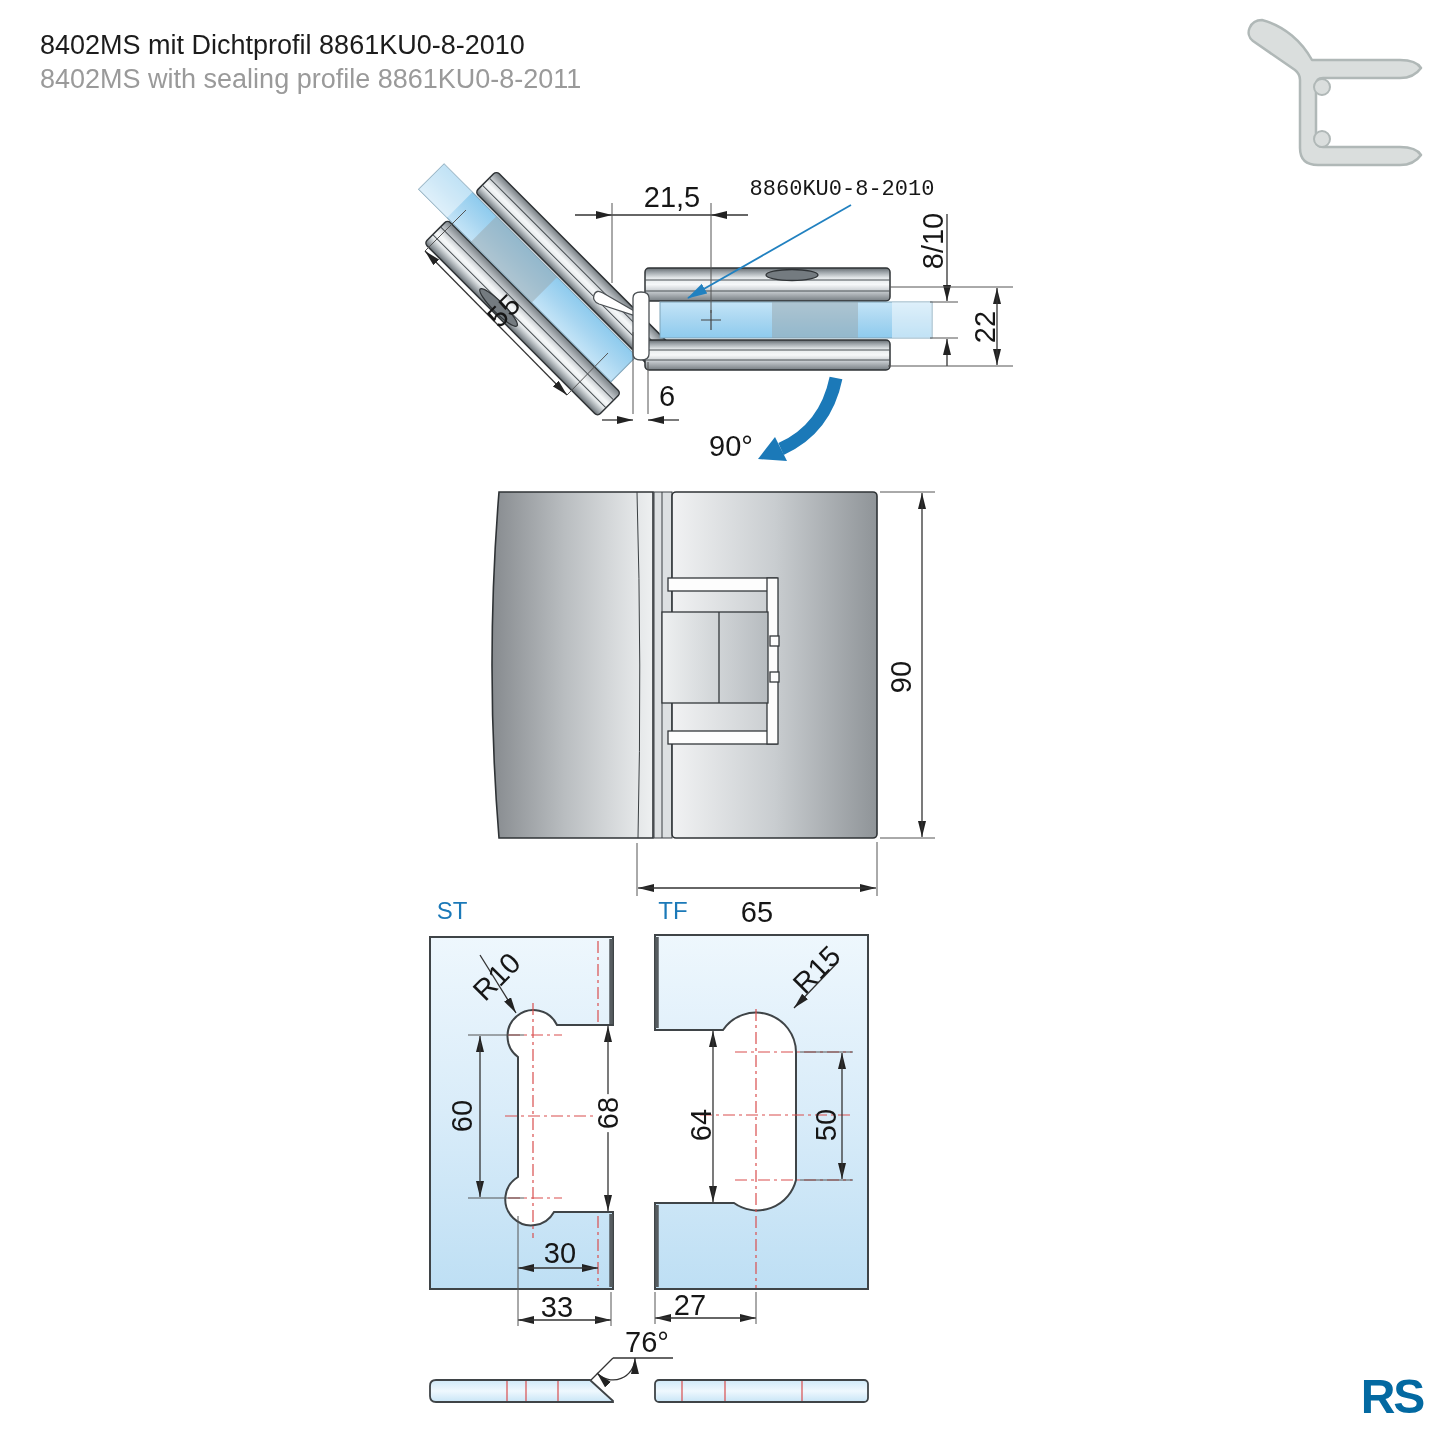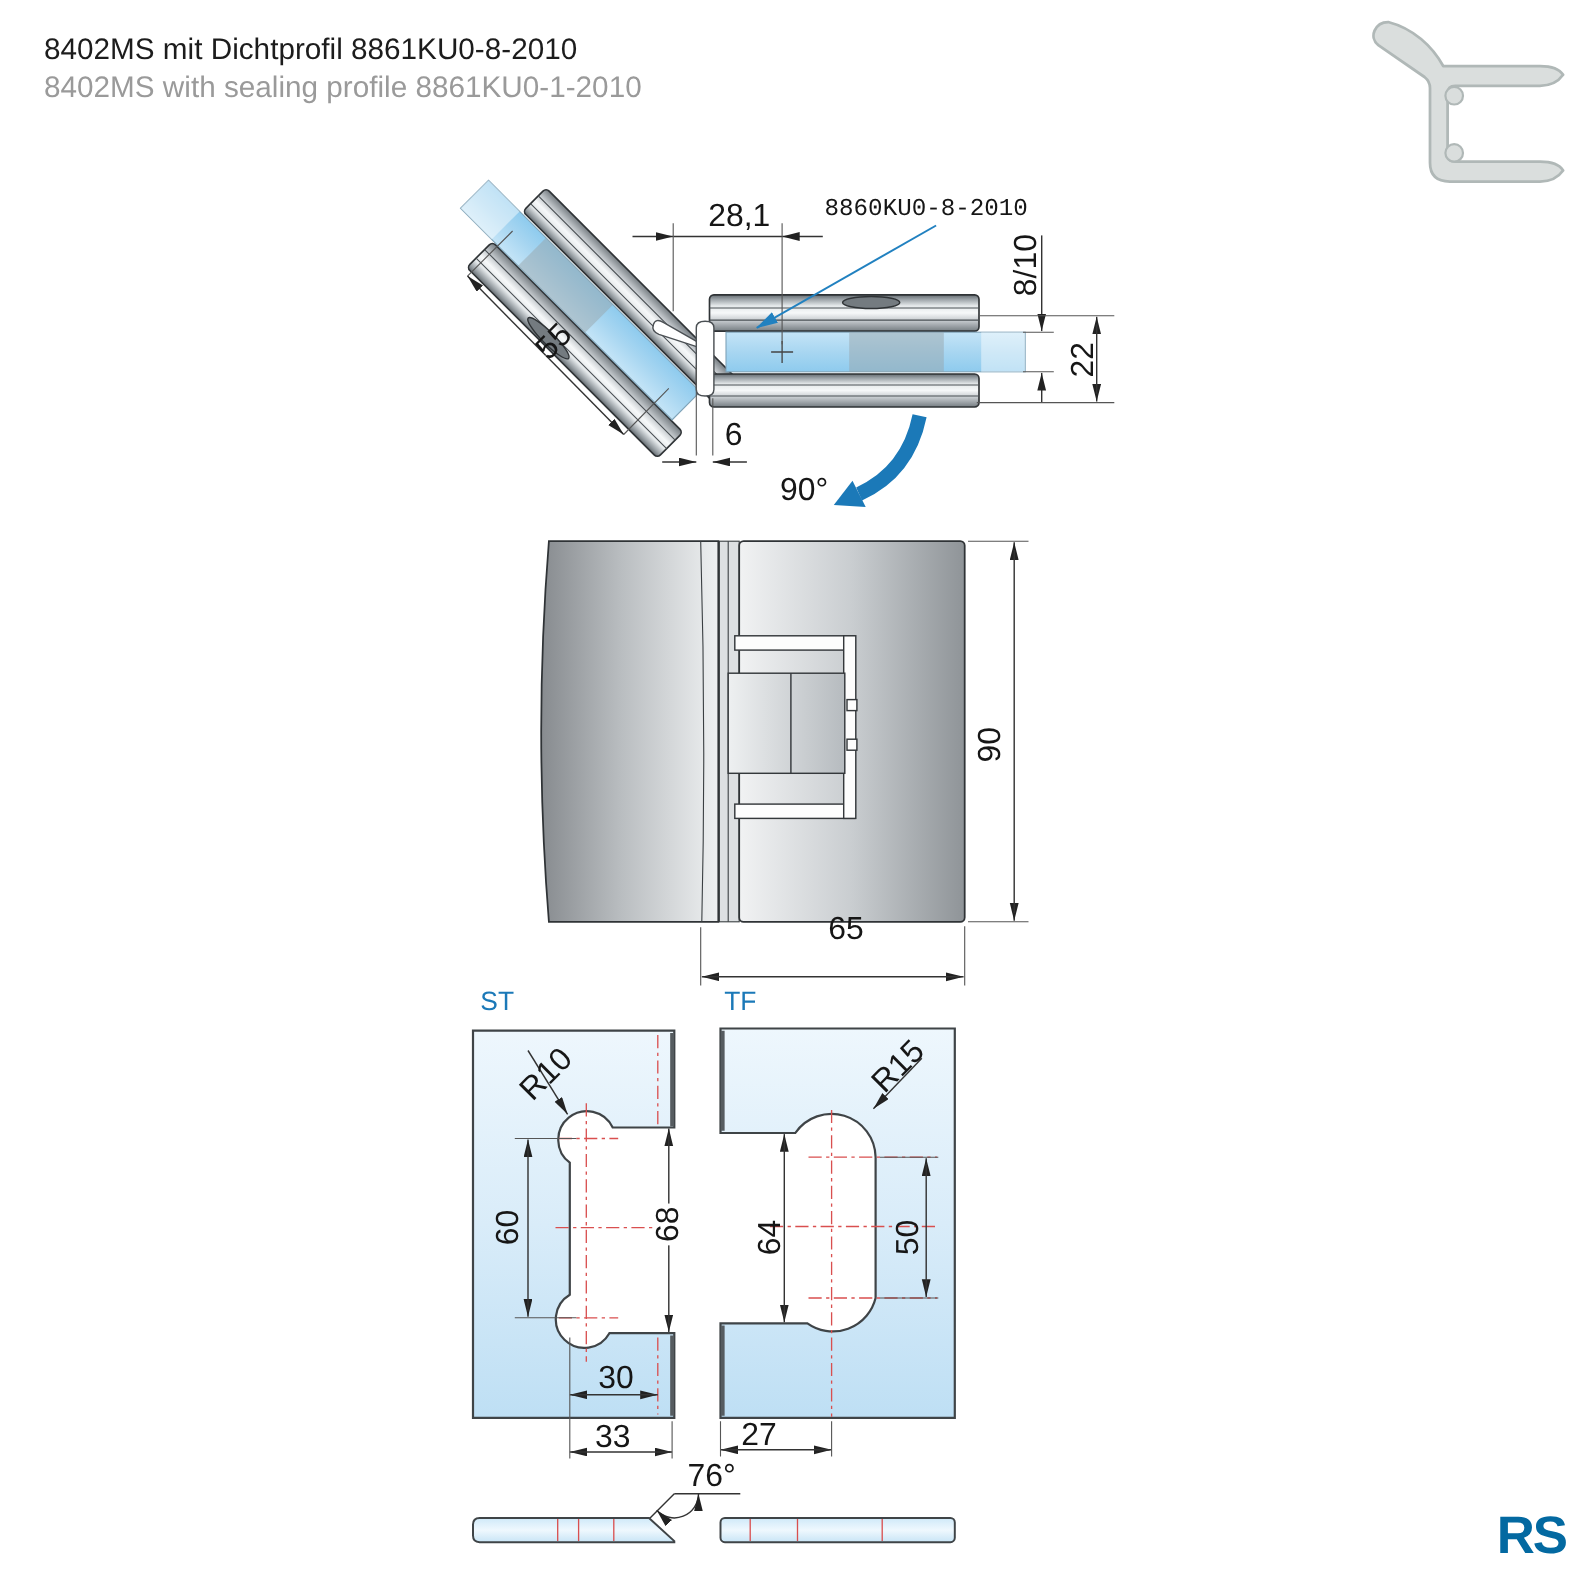--- a/index.html
+++ b/index.html
@@ -239,32 +239,32 @@
   <svg class="layer" width="1445" height="1445" viewBox="0 0 1445 1445">
     <path d="M1262,20 C1285,26 1302,42 1312,60 L1400,60 Q1416,60 1421,68 Q1414,78 1400,78
              L1323,78 Q1316,78 1316,85 L1316,140 Q1316,147 1323,147 L1400,147
              Q1416,147 1421,155 Q1414,165 1400,165 L1318,165 Q1300,165 1300,148
              L1300,80 Q1300,74 1295,70 L1253,41 C1244,34 1250,20 1262,20 Z" fill="#dadedd" stroke="#b0b8b7" stroke-width="2.5" stroke-linejoin="round"></path>
     <circle cx="1322" cy="87" r="8" fill="#dadedd" stroke="#b0b8b7" stroke-width="2"></circle>
     <circle cx="1322" cy="139" r="8" fill="#dadedd" stroke="#b0b8b7" stroke-width="2"></circle>
   </svg>
 
   <div class="title-de">8402MS mit Dichtprofil 8861KU0-8-2010</div>
-  <div class="title-en">8402MS with sealing profile 8861KU0-1-2010</div>
-
-  <div class="t" style="left:672px;top:197px;">28,1</div>
+  <div class="title-en">8402MS with sealing profile 8861KU0-8-2011</div>
+
+  <div class="t" style="left:672px;top:197px;">21,5</div>
   <div class="t seal-label" style="left:842px;top:190px;">8860KU0-8-2010</div>
   <div class="t rot45" style="left:504px;top:311px;">55</div>
   <div class="t" style="left:667px;top:396px;">6</div>
   <div class="t rot90" style="left:933px;top:241px;">8/10</div>
   <div class="t rot90" style="left:985px;top:327px;">22</div>
   <div class="t" style="left:731px;top:446px;">90°</div>
 
   <div class="t rot90" style="left:901px;top:677px;">90</div>
-  <div class="t" style="left:757px;top:845px;margin-left:12px;">65</div>
+  <div class="t" style="left:757px;top:912px;">65</div>
 
   <div class="t blue" style="left:452px;top:911px;">ST</div>
   <div class="t blue" style="left:673px;top:911px;">TF</div>
 
   <div class="t rot45" style="left:497px;top:977px;">R10</div>
   <div class="t rot45" style="left:817px;top:970px;">R15</div>
   <div class="t rot90" style="left:462px;top:1116px;">60</div>
   <div class="t rot90 bgw" style="left:608px;top:1113px;">68</div>
   <div class="t rot90" style="left:701px;top:1125px;">64</div>
   <div class="t rot90" style="left:826px;top:1125px;">50</div>

